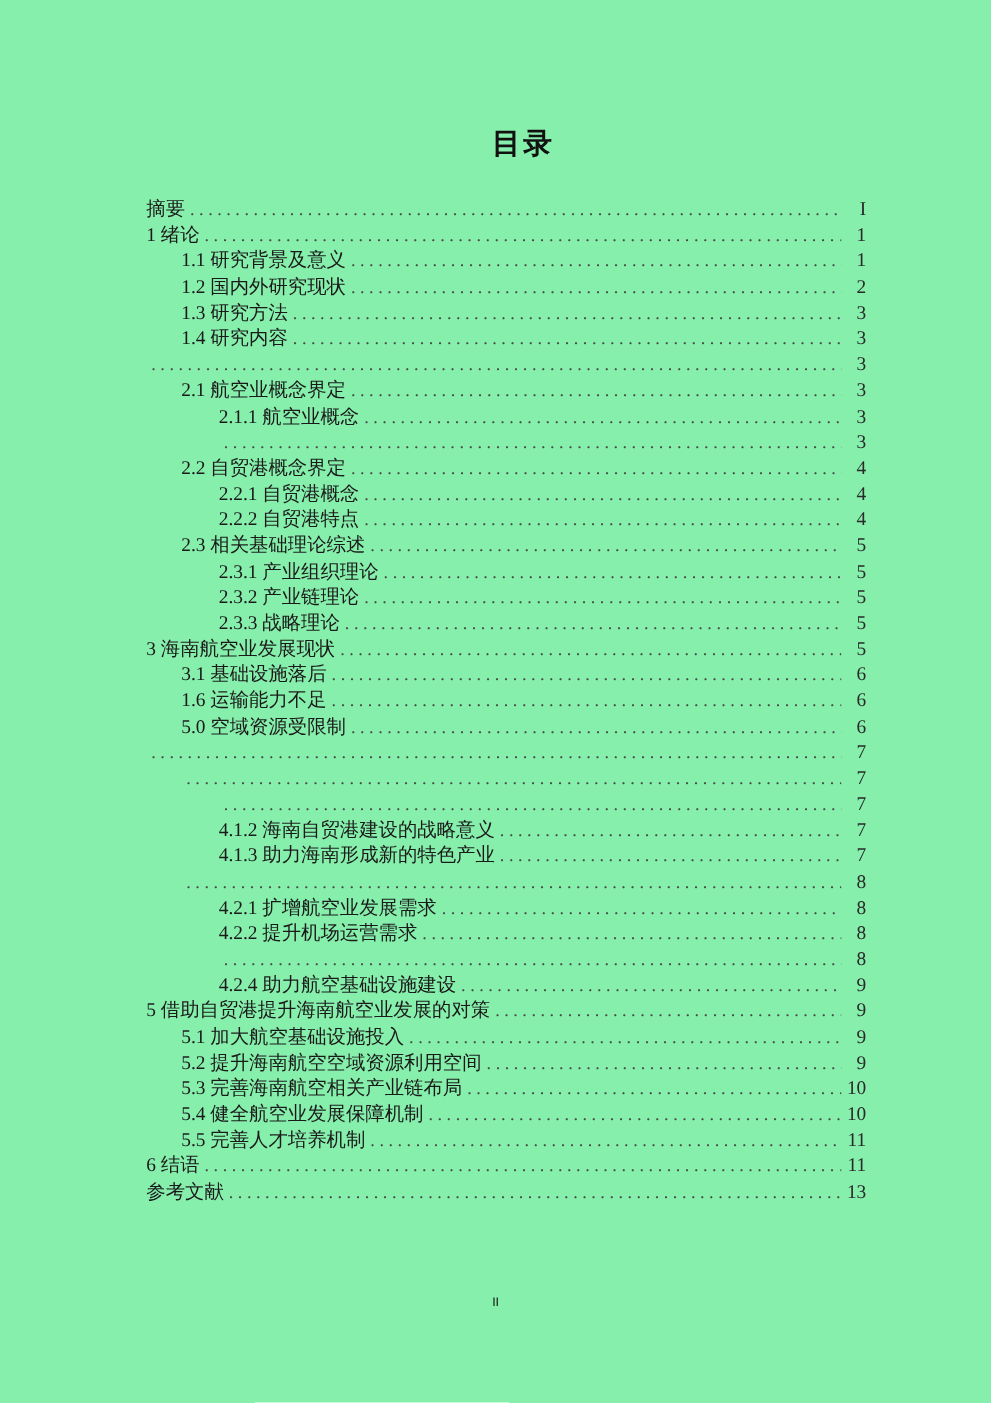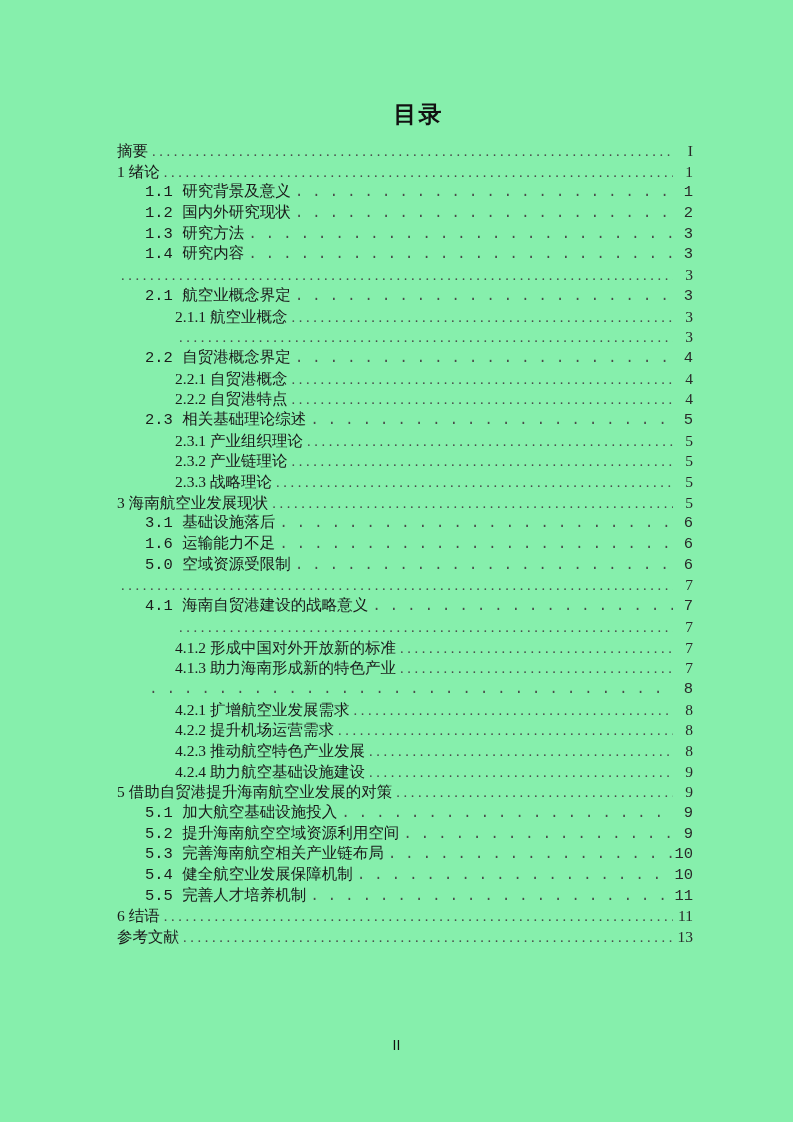--- a/index.html
+++ b/index.html
@@ -19,33 +19,33 @@
     width: 100%;
     text-align: center;
     transform: translateX(22px);
     font-size: 23px;
     font-weight: bold;
     letter-spacing: 2px;
     color: #111111;
   }
   .toc {
     position: absolute;
-    top: 141px;
+    top: 158px;
     left: 117px;
     width: 576px;
   }
   .toc-row {
     display: flex;
     align-items: baseline;
     height: 20.7px;
     line-height: 20.7px;
     font-size: 15.5px;
     white-space: nowrap;
   }
-  .toc-row.level-1 { padding-left: 28px; font-family: Liberation Mono, monospace; }
+  .toc-row.level-1 { padding-left: 28px; }
   .toc-row.level-2 { padding-left: 58px; }
   .toc-title {
     flex: 0 0 auto;
     white-space: pre;
     color: #1a1a1a;
   }
   .toc-leader {
     flex: 1 1 auto;
     overflow: hidden;
     white-space: nowrap;
@@ -60,21 +60,21 @@
     text-align: right;
     font-size: 15.5px;
     color: #2a2a2a;
   }
   .footer-pagenum {
     position: absolute;
     top: 1037px;
     left: 0;
     width: 100%;
     text-align: center;
-    font-size: 14px;
+    font-size: 10px;
     font-family: "Liberation Sans", "DejaVu Sans", sans-serif;
     color: #111111;
   }
 </style>
 </head>
 <body>
 
 <div class="page">
 
   <div class="doc-title">目录</div>
@@ -181,30 +181,29 @@
       <div class="toc-row level-1">
       <span class="toc-title">5.0 空域资源受限制</span>
       <span class="toc-leader">. . . . . . . . . . . . . . . . . . . . . . . . . . . . . . . . . . . . . . . . . . . . . . . . . . . . . . . . . . . . . . . . . . . . . . . . . . . . . . . . . . . . . . . . . . . . . . . . . . . . . . . . . . . . . . . . . . . . . . . . . . . . . . . . . . . . . . . . . . . . </span>
       <span class="toc-page">6</span>
     </div>
       <div class="toc-row level-0">
       <span class="toc-leader">. . . . . . . . . . . . . . . . . . . . . . . . . . . . . . . . . . . . . . . . . . . . . . . . . . . . . . . . . . . . . . . . . . . . . . . . . . . . . . . . . . . . . . . . . . . . . . . . . . . . . . . . . . . . . . . . . . . . . . . . . . . . . . . . . . . . . . . . . . . . </span>
       <span class="toc-page">7</span>
     </div>
       <div class="toc-row level-1">
-      <span class="toc-title">4.1 海南自贸港建设的战略意义</span>
-      <span class="toc-leader">. . . . . . . . . . . . . . . . . . . . . . . . . . . . . . . . . . . . . . . . . . . . . . . . . . . . . . . . . . . . . . . . . . . . . . . . . . . . . . . . . . . . . . . . . . . . . . . . . . . . . . . . . . . . . . . . . . . . . . . . . . . . . . . . . . . . . . . . . . . . </span>
-      <span class="toc-page">7</span>
-    </div>
-      <div class="toc-row level-2">
-      <span class="toc-leader">. . . . . . . . . . . . . . . . . . . . . . . . . . . . . . . . . . . . . . . . . . . . . . . . . . . . . . . . . . . . . . . . . . . . . . . . . . . . . . . . . . . . . . . . . . . . . . . . . . . . . . . . . . . . . . . . . . . . . . . . . . . . . . . . . . . . . . . . . . . . </span>
-      <span class="toc-page">7</span>
-    </div>
-      <div class="toc-row level-2">
-      <span class="toc-title">4.1.2 形成中国对外开放新的标准</span>
+      <span class="toc-leader">. . . . . . . . . . . . . . . . . . . . . . . . . . . . . . . . . . . . . . . . . . . . . . . . . . . . . . . . . . . . . . . . . . . . . . . . . . . . . . . . . . . . . . . . . . . . . . . . . . . . . . . . . . . . . . . . . . . . . . . . . . . . . . . . . . . . . . . . . . . . </span>
+      <span class="toc-page">7</span>
+    </div>
+      <div class="toc-row level-2">
+      <span class="toc-leader">. . . . . . . . . . . . . . . . . . . . . . . . . . . . . . . . . . . . . . . . . . . . . . . . . . . . . . . . . . . . . . . . . . . . . . . . . . . . . . . . . . . . . . . . . . . . . . . . . . . . . . . . . . . . . . . . . . . . . . . . . . . . . . . . . . . . . . . . . . . . </span>
+      <span class="toc-page">7</span>
+    </div>
+      <div class="toc-row level-2">
+      <span class="toc-title">4.1.2 海南自贸港建设的战略意义</span>
       <span class="toc-leader">. . . . . . . . . . . . . . . . . . . . . . . . . . . . . . . . . . . . . . . . . . . . . . . . . . . . . . . . . . . . . . . . . . . . . . . . . . . . . . . . . . . . . . . . . . . . . . . . . . . . . . . . . . . . . . . . . . . . . . . . . . . . . . . . . . . . . . . . . . . . </span>
       <span class="toc-page">7</span>
     </div>
       <div class="toc-row level-2">
       <span class="toc-title">4.1.3 助力海南形成新的特色产业</span>
       <span class="toc-leader">. . . . . . . . . . . . . . . . . . . . . . . . . . . . . . . . . . . . . . . . . . . . . . . . . . . . . . . . . . . . . . . . . . . . . . . . . . . . . . . . . . . . . . . . . . . . . . . . . . . . . . . . . . . . . . . . . . . . . . . . . . . . . . . . . . . . . . . . . . . . </span>
       <span class="toc-page">7</span>
     </div>
       <div class="toc-row level-1">
       <span class="toc-leader">. . . . . . . . . . . . . . . . . . . . . . . . . . . . . . . . . . . . . . . . . . . . . . . . . . . . . . . . . . . . . . . . . . . . . . . . . . . . . . . . . . . . . . . . . . . . . . . . . . . . . . . . . . . . . . . . . . . . . . . . . . . . . . . . . . . . . . . . . . . . </span>
@@ -214,21 +213,20 @@
       <span class="toc-title">4.2.1 扩增航空业发展需求</span>
       <span class="toc-leader">. . . . . . . . . . . . . . . . . . . . . . . . . . . . . . . . . . . . . . . . . . . . . . . . . . . . . . . . . . . . . . . . . . . . . . . . . . . . . . . . . . . . . . . . . . . . . . . . . . . . . . . . . . . . . . . . . . . . . . . . . . . . . . . . . . . . . . . . . . . . </span>
       <span class="toc-page">8</span>
     </div>
       <div class="toc-row level-2">
       <span class="toc-title">4.2.2 提升机场运营需求</span>
       <span class="toc-leader">. . . . . . . . . . . . . . . . . . . . . . . . . . . . . . . . . . . . . . . . . . . . . . . . . . . . . . . . . . . . . . . . . . . . . . . . . . . . . . . . . . . . . . . . . . . . . . . . . . . . . . . . . . . . . . . . . . . . . . . . . . . . . . . . . . . . . . . . . . . . </span>
       <span class="toc-page">8</span>
     </div>
       <div class="toc-row level-2">
-      <span class="toc-title">4.2.3 推动航空特色产业发展</span>
       <span class="toc-leader">. . . . . . . . . . . . . . . . . . . . . . . . . . . . . . . . . . . . . . . . . . . . . . . . . . . . . . . . . . . . . . . . . . . . . . . . . . . . . . . . . . . . . . . . . . . . . . . . . . . . . . . . . . . . . . . . . . . . . . . . . . . . . . . . . . . . . . . . . . . . </span>
       <span class="toc-page">8</span>
     </div>
       <div class="toc-row level-2">
       <span class="toc-title">4.2.4 助力航空基础设施建设</span>
       <span class="toc-leader">. . . . . . . . . . . . . . . . . . . . . . . . . . . . . . . . . . . . . . . . . . . . . . . . . . . . . . . . . . . . . . . . . . . . . . . . . . . . . . . . . . . . . . . . . . . . . . . . . . . . . . . . . . . . . . . . . . . . . . . . . . . . . . . . . . . . . . . . . . . . </span>
       <span class="toc-page">9</span>
     </div>
       <div class="toc-row level-0">
       <span class="toc-title">5 借助自贸港提升海南航空业发展的对策</span>

